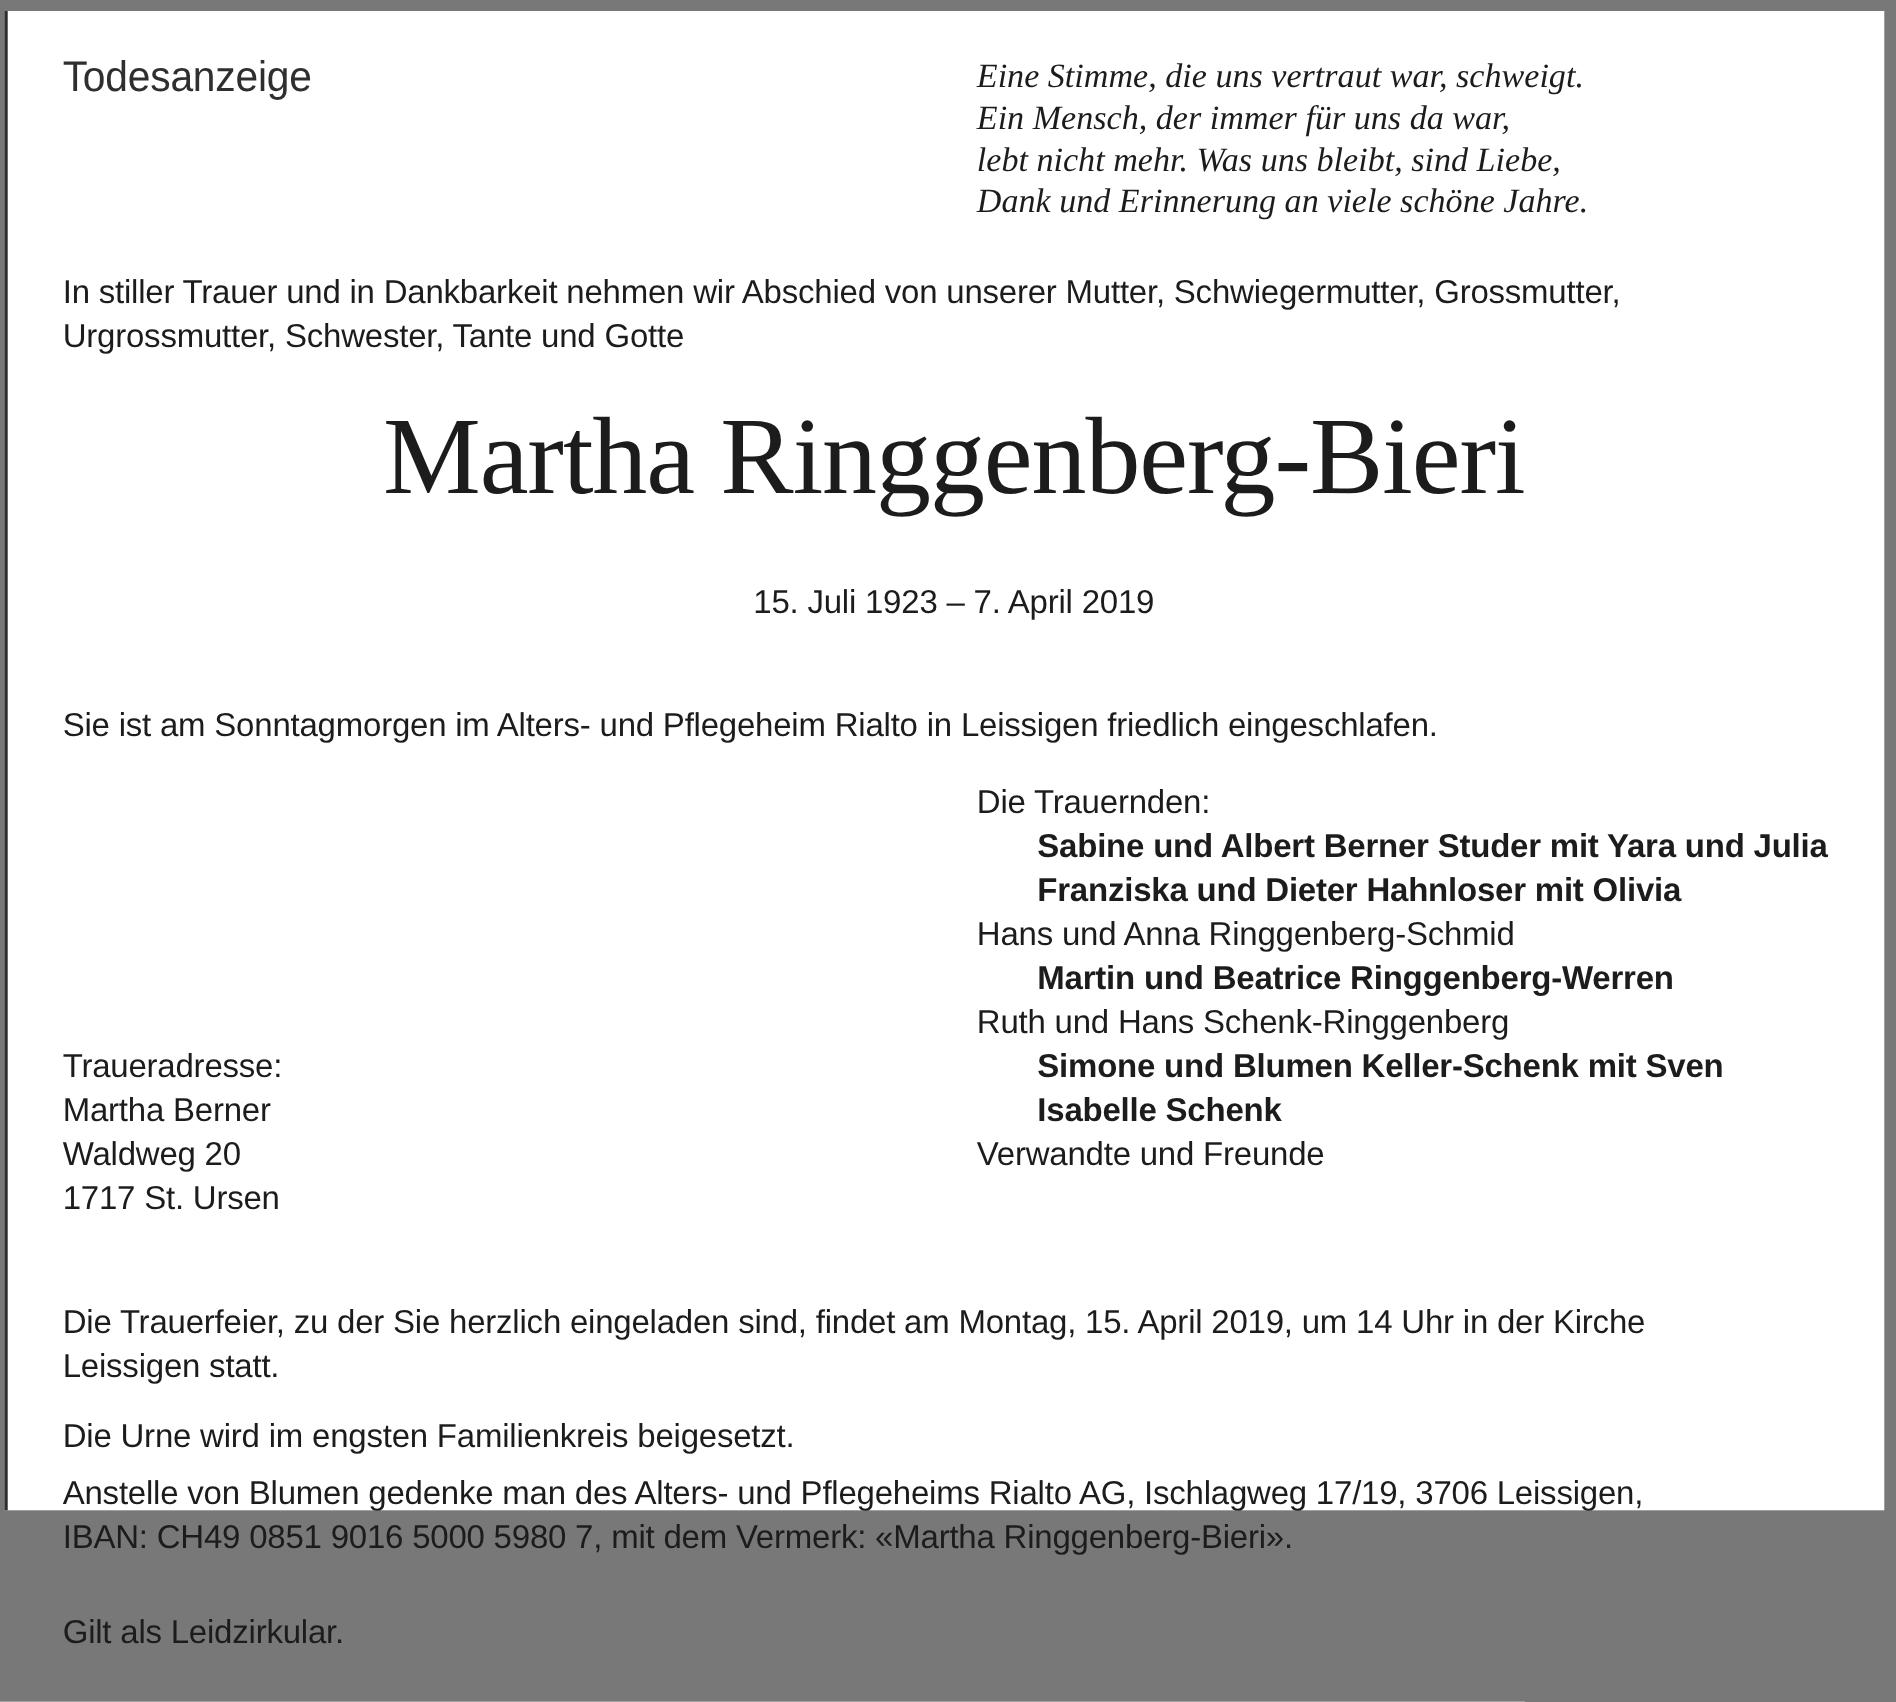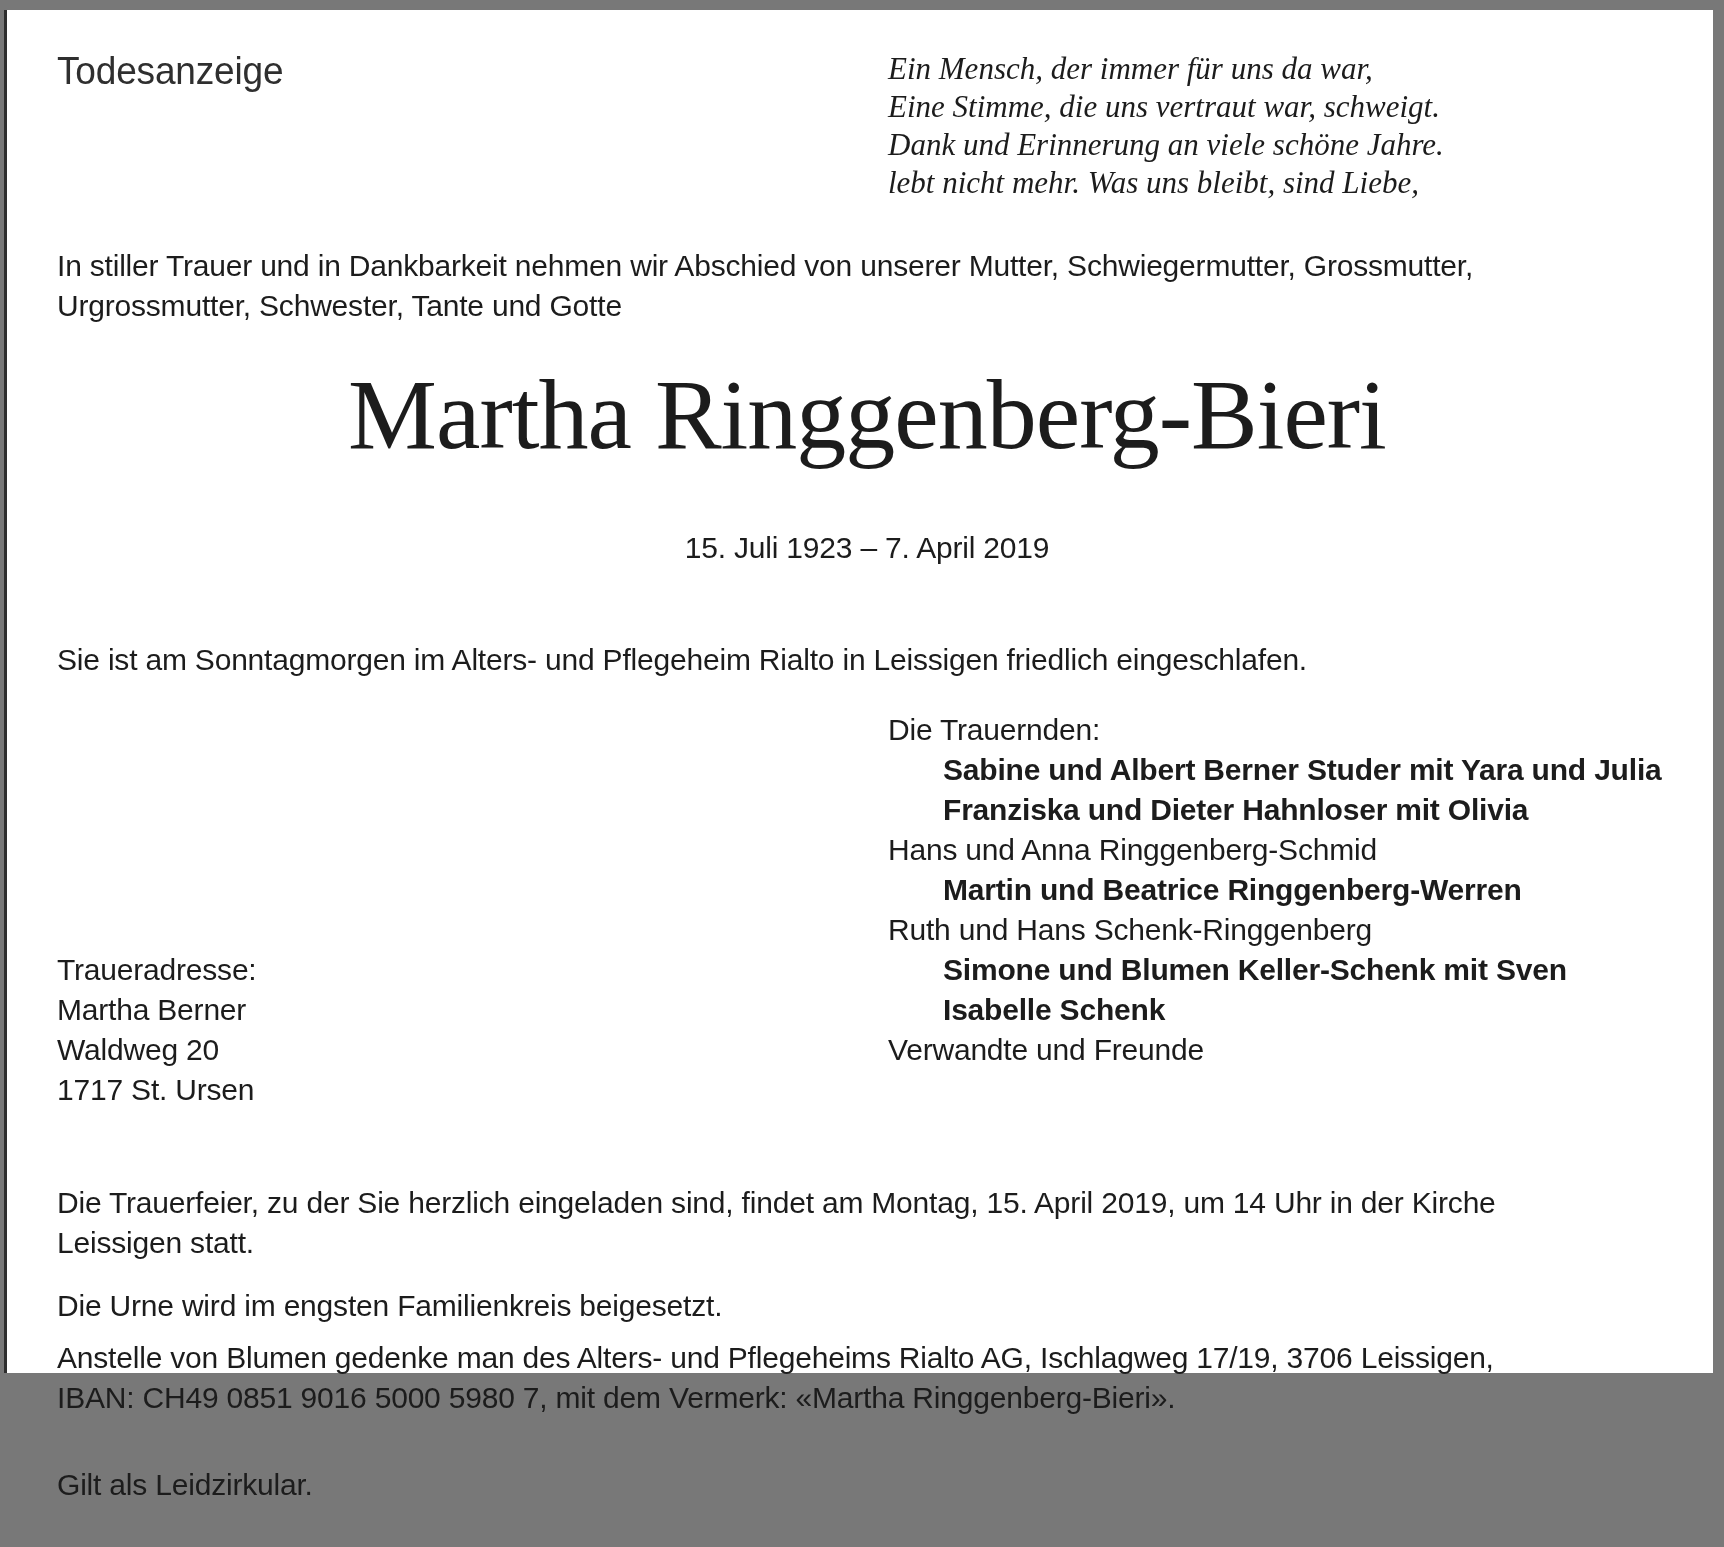--- a/index.html
+++ b/index.html
@@ -68,24 +68,24 @@
   .footer { left: 50px; top: 1455px; }
 </style>
 </head>
 <body>
 
 <div class="page">
 
   <div class="block label">Todesanzeige</div>
 
   <div class="block poem">
+      <div>Eine Stimme, die uns vertraut war, schweigt.</div>
       <div>Ein Mensch, der immer für uns da war,</div>
-      <div>Eine Stimme, die uns vertraut war, schweigt.</div>
+      <div>lebt nicht mehr. Was uns bleibt, sind Liebe,</div>
       <div>Dank und Erinnerung an viele schöne Jahre.</div>
-      <div>lebt nicht mehr. Was uns bleibt, sind Liebe,</div>
     </div>
 
   <div class="block intro">
       <div>In stiller Trauer und in Dankbarkeit nehmen wir Abschied von unserer Mutter, Schwiegermutter, Grossmutter,</div>
       <div>Urgrossmutter, Schwester, Tante und Gotte</div>
     </div>
 
   <div class="block name-block">Martha Ringgenberg-Bieri</div>
 
   <div class="block dates-block">15. Juli 1923 – 7. April 2019</div>

